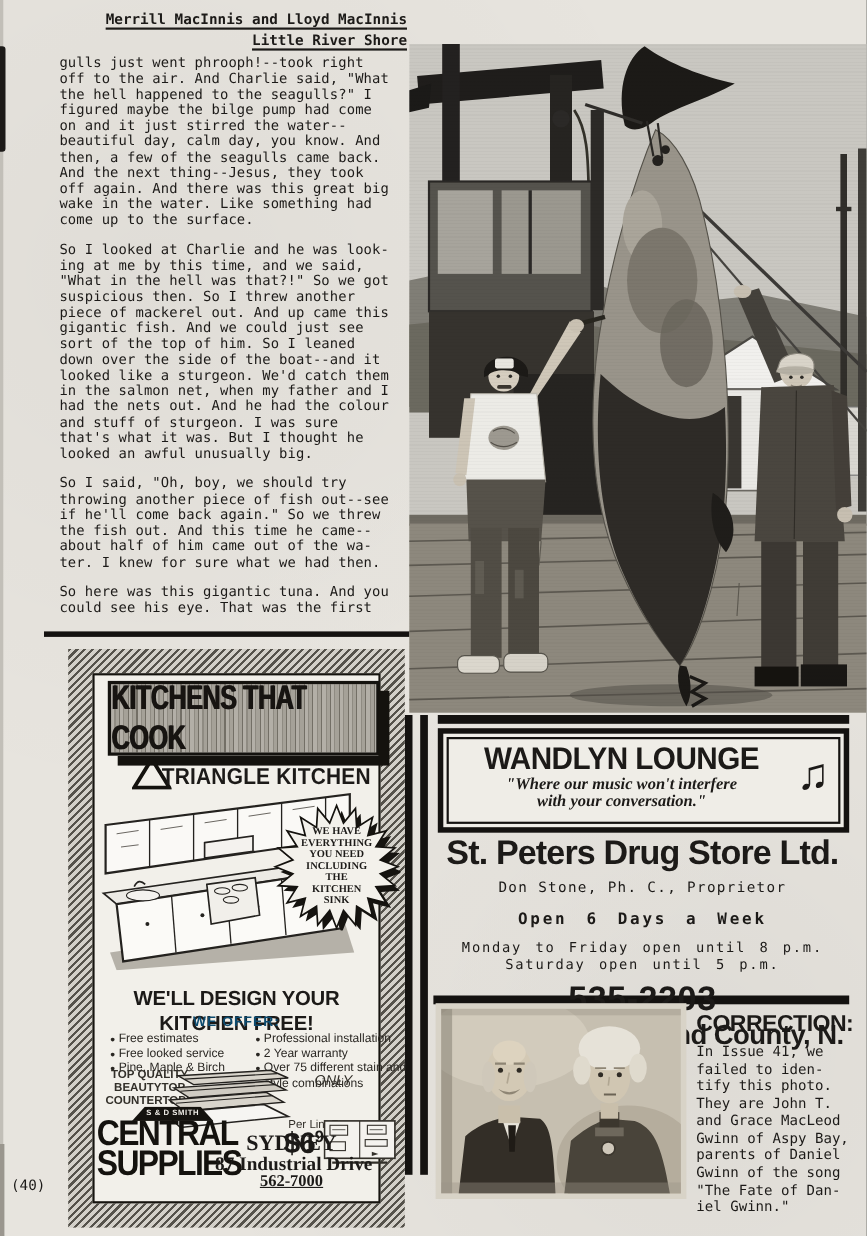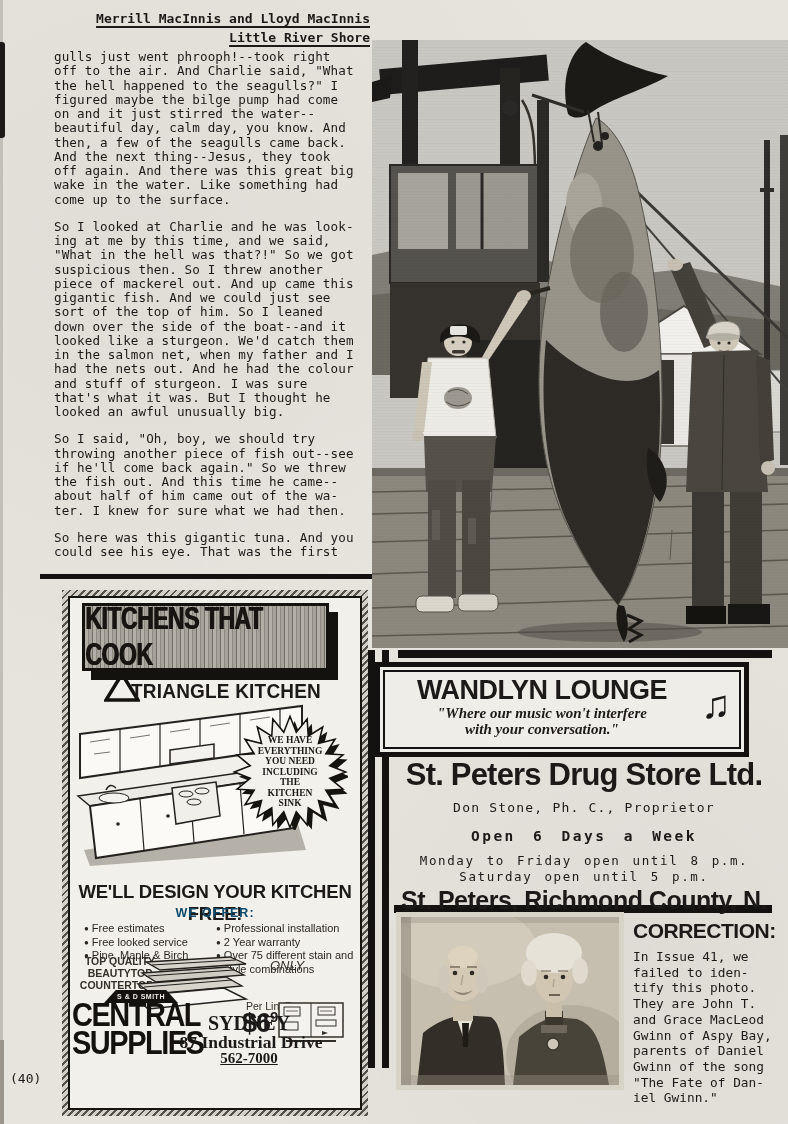--- a/index.html
+++ b/index.html
@@ -18,21 +18,21 @@
   .hdr div{text-decoration:underline;text-underline-offset:3px;text-decoration-thickness:1.5px;}
 
   
   .article{left:54px;top:50px;width:324px;font-size:12.6px;line-height:14.25px;letter-spacing:.1px;}
   .article .para{margin:0 0 13px 0;}
 
   .rule-left{left:40px;top:574px;width:333px;height:5px;background:#141210;}
   .bar{background:#141210;}
 
   
-  .kad{left:62px;top:590px;width:306px;height:526px;box-sizing:border-box;padding:6px;
+  .kad{left:62px;top:590px;width:306px;height:526px;box-sizing:border-box;padding:22px;
        background:repeating-linear-gradient(135deg,#55524b 0 2px,#d3d0c9 2px 5px);}
   .kad-in{position:relative;width:100%;height:100%;box-sizing:border-box;border:2px solid #16140f;background:#f2f0ea;}
   .banner{position:absolute;left:12px;top:5px;width:241px;height:62px;border:3px solid #14120e;
           background:repeating-linear-gradient(90deg,#b3afa7 0 3px,#8f8b82 3px 4px,#a5a198 4px 7px,#736f66 7px 8px);
           box-shadow:9px 9px 0 #14120e;display:flex;align-items:center;justify-content:center;}
   .banner span{font-size:23px;font-weight:900;letter-spacing:-.5px;color:#171411;transform:scaleY(1.35);
                text-shadow:1px 0 #171411;}
   .brandrow{position:absolute;left:34px;top:74px;display:flex;align-items:flex-end;}
   .brandrow b{font-size:19px;font-weight:900;letter-spacing:.2px;margin-left:-9px;transform:scaleY(1.1);}
   .star-wrap{position:absolute;left:162px;top:116px;width:116px;height:116px;}
@@ -56,21 +56,21 @@
            line-height:24.5px;letter-spacing:-1.5px;transform:scaleY(1.12);white-space:pre-line;color:#14120e;}
   .sydney{position:absolute;left:104px;top:414px;width:150px;text-align:center;font-family:Liberation Serif, serif;
           font-weight:bold;font-size:20px;}
   .indus{position:absolute;left:96px;top:434px;width:170px;text-align:center;font-family:"Liberation Serif",serif;
          font-weight:bold;font-size:17.5px;}
   .kphone{position:absolute;left:104px;top:452px;width:150px;text-align:center;font-family:"Liberation Serif",serif;
           font-weight:bold;font-size:15px;text-decoration:underline;}
 
   
   .vbar{width:7px;background:#141210;}
-  .wandlyn{left:375px;top:662px;width:374px;height:95px;box-sizing:border-box;border:5px solid #141210;background:#efede7;}
+  .wandlyn{left:398px;top:662px;width:374px;height:95px;box-sizing:border-box;border:5px solid #141210;background:#efede7;}
   .wandlyn-in{position:relative;box-sizing:border-box;margin:3px;border:2px solid #141210;height:79px;text-align:center;padding:3px 50px 0 10px;}
   .wtitle{font-size:27px;font-weight:900;letter-spacing:-.5px;transform:scaleY(1.05);}
   .wslogan{font-family:"Liberation Serif",serif;font-style:italic;font-weight:bold;font-size:15px;line-height:15.5px;white-space:pre-line;}
   .waddr{font-size:16px;font-weight:bold;margin-top:1px;}
   .wnote{position:absolute;right:8px;top:12px;font-size:40px;line-height:40px;}
 
   .drug{left:392px;top:757px;width:384px;text-align:center;}
   .dtitle{font-size:31px;font-weight:800;letter-spacing:-.8px;}
   .dprop{font-size:13px;letter-spacing:1.2px;margin-top:7px;}
   .dopen{font-size:14.5px;font-weight:bold;letter-spacing:2.5px;word-spacing:6px;margin-top:13px;}
@@ -387,20 +387,21 @@
       <div class="wnote">♫</div>
     </div>
   </div>
 
   <div class="abs drug">
     <div class="dtitle">St. Peters Drug Store Ltd.</div>
     <div class="dprop mono">Don Stone, Ph. C., Proprietor</div>
     <div class="dopen mono">Open 6 Days a Week</div>
     <div class="dhours mono">Monday to Friday open until 8 p.m.
 Saturday open until 5 p.m.</div>
+    <div class="dphone">535-2203</div>
     <div class="dloc">St. Peters, Richmond County, N. S.</div>
   </div>
 
   <div class="abs cframe">
     <svg width="218" height="168" viewBox="0 0 218 168">
       <rect width="218" height="168" fill="#c6bfb0"></rect>
       <ellipse cx="60" cy="30" rx="75" ry="42" fill="#d2cbbc"></ellipse>
       <ellipse cx="170" cy="140" rx="65" ry="52" fill="#b5ad9d"></ellipse>
 
       <path d="M16,168 L22,116 C38,102 54,100 60,98 L90,100 C98,106 102,116 104,168 Z" fill="#332e27"></path>

